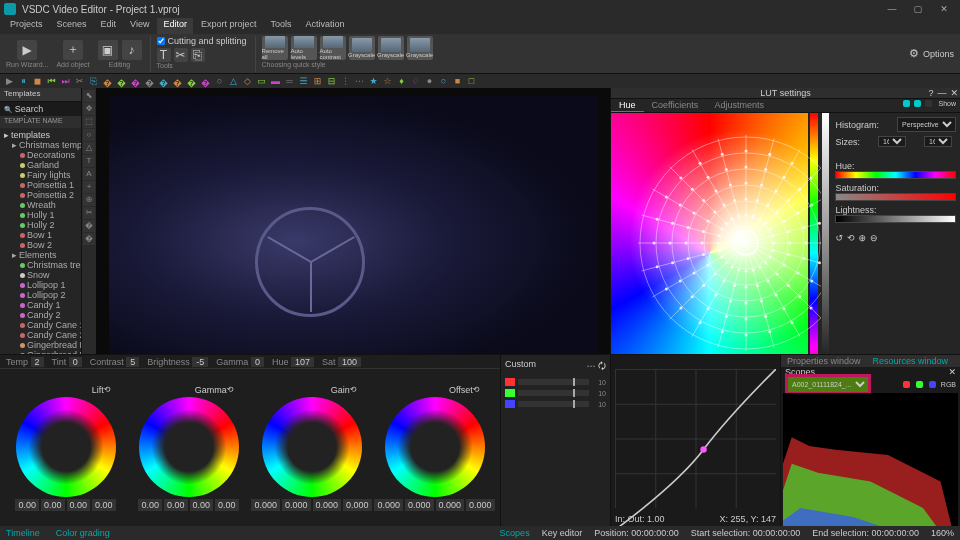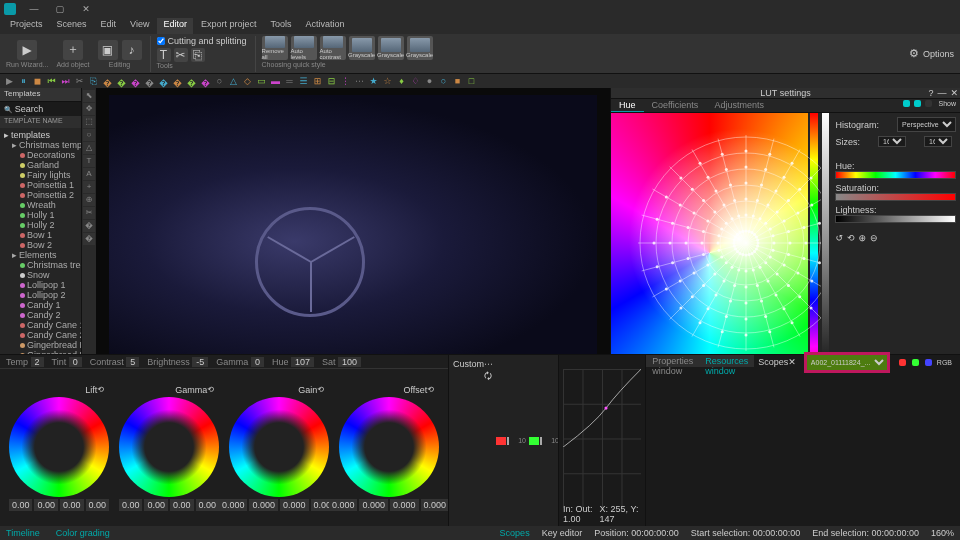--- a/index.html
+++ b/index.html
@@ -71,49 +71,50 @@
 .grow .gv{background:#333;padding:0 4px;min-width:20px;text-align:center}
 .wheels{flex:1;display:flex;justify-content:space-around;align-items:center;padding:4px}
 .wheel{width:110px;display:flex;flex-direction:column;align-items:center;gap:2px}
 .wlbl{font-size:7px;color:#888;width:100%;display:flex;justify-content:flex-end;padding:0 10px}
 .wcirc{width:100px;height:100px;border-radius:50%;background:conic-gradient(#f0f,#f00,#ff0,#0f0,#0ff,#00f,#f0f);position:relative}
 .wcirc::after{content:"";position:absolute;inset:12px;border-radius:50%;background:radial-gradient(#222 45%,transparent 70%)}
 .wdot{position:absolute;width:5px;height:5px;background:#fff;border-radius:50%;top:52%;left:42%}
 .wvals{display:flex;gap:2px;font-size:6px}
 .wvals span{background:#333;padding:1px 3px}
 
-.rgbmix{width:110px;background:#222;padding:4px;display:flex;gap:3px;border-left:1px solid #111}
+.rgbmix{width:110px;background:#222;padding:4px;display:flex;flex-direction:column;gap:3px;border-left:1px solid #111}
 .rgbmix .mr{display:flex;align-items:center;gap:3px}
 .rgbmix .mc{width:10px;height:8px}
 .rgbmix .ms{flex:1;height:6px;background:#333;position:relative}
 .rgbmix .mv{width:14px;font-size:7px;text-align:right;color:#888}
 
 .curves{width:170px;background:#1a1a1a;border-left:1px solid #111;position:relative}
 .curvegrid{position:absolute;inset:14px 4px 18px 4px;background:linear-gradient(#333 1px,transparent 1px) 0 0/100% 25%,linear-gradient(90deg,#333 1px,transparent 1px) 0 0/25% 100%}
 .curveline{position:absolute;inset:14px 4px 18px 4px}
 .cvinfo{position:absolute;bottom:2px;left:4px;right:4px;display:flex;justify-content:space-between;font-size:6px;color:#777}
 
-.scopes{flex:1;background:#1a1a1a;border-left:1px solid #111;display:flex;flex-direction:row}
+.scopes{flex:1;background:#1a1a1a;border-left:1px solid #111;display:flex;flex-direction:column}
 .sc-hdr{height:14px;display:flex;align-items:center;padding:0 4px;font-size:8px;justify-content:space-between}
 .sc-sel{height:14px;padding:0 4px;display:flex;align-items:center;gap:4px}
 .sc-sel select{background:#4d7c0f;border:3px solid #be185d;color:#ccc;font-size:7px;height:21px}
 .sc-body{flex:1;position:relative;background:#000;margin:2px}
 
 .statusbar{position:absolute;bottom:0;left:0;right:0;height:14px;background:#2a2a2a;display:flex;align-items:center;padding:0 6px;font-size:7px;color:#888;gap:16px}
 .statusbar .sr{margin-left:auto;display:flex;gap:12px}
 
 .lp-bottom-tabs{height:13px;display:flex;font-size:7px;background:#2e2e2e}
 .lp-bottom-tabs .bt{padding:1px 5px;color:#888}
 .chip{display:inline-block;width:7px;height:7px;border-radius:2px;margin:0 1px;vertical-align:middle}
 </style>
 </head>
 <body>
 
 <div class="titlebar">
   <div class="logo"></div>
+  <div class="title">VSDC Video Editor - Project 1.vproj</div>
   <div class="winbtns">
     <div class="winbtn">—</div>
     <div class="winbtn">▢</div>
     <div class="winbtn">✕</div>
   </div>
 </div>
 
 <div class="menubar" id="menubar">
     <div class="mitem">Projects</div>
     <div class="mitem">Scenes</div>

